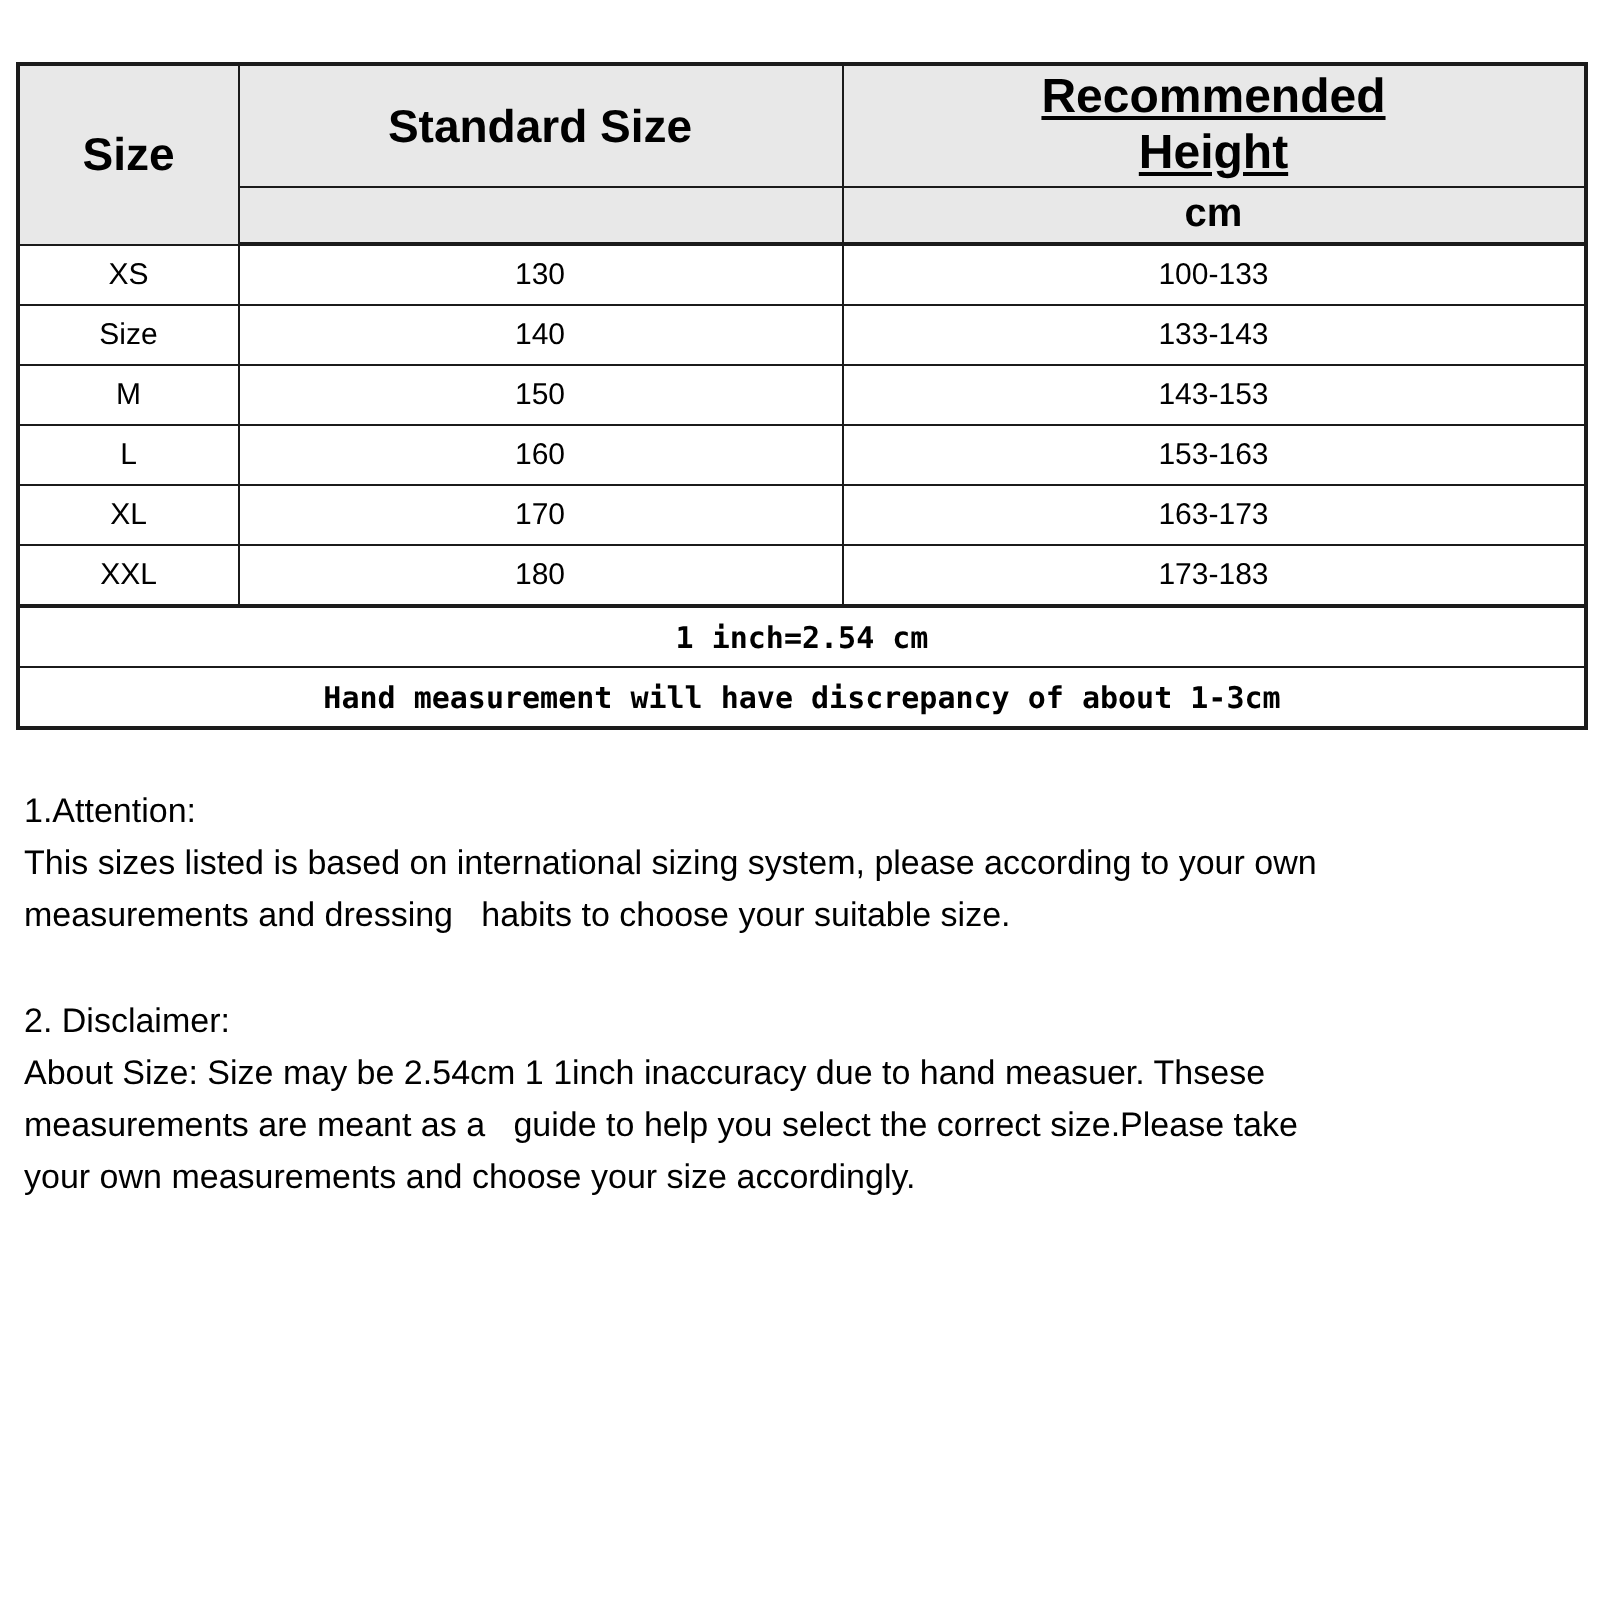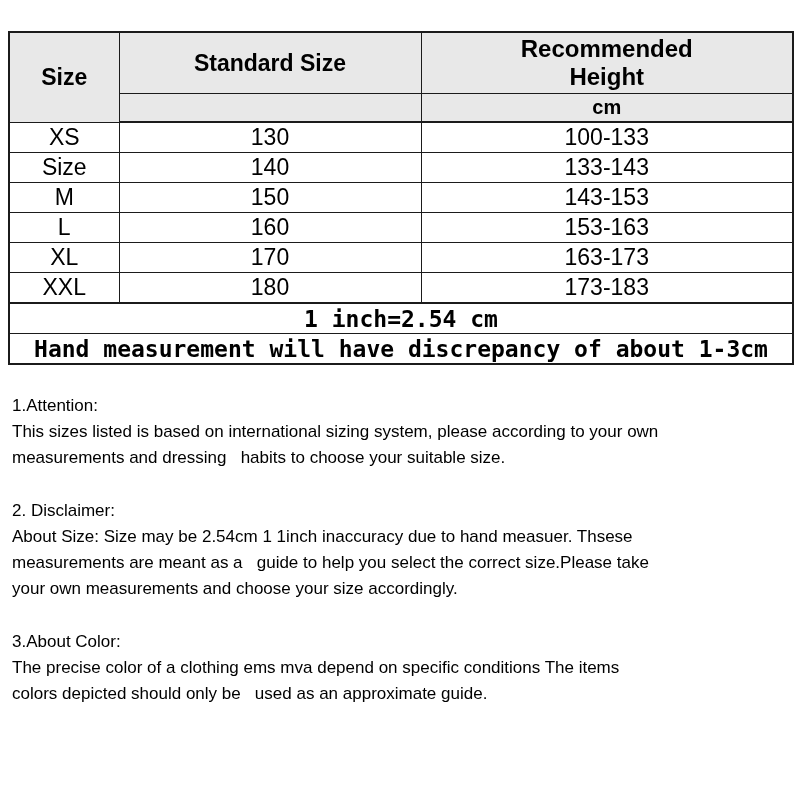--- a/index.html
+++ b/index.html
@@ -25,23 +25,23 @@
   .size-table th, .size-table td {
     border: 1px solid #1b1b1b;
     text-align: center;
     vertical-align: middle;
     padding: 0;
     overflow: hidden;
   }
   .size-table thead th { background: #e8e8e8; font-weight: bold; }
   .h-size { font-size: 23px; }
   .h-std  { font-size: 23px; height: 60px; margin-top: 21px; }
-  .h-rec  { font-size: 24px; white-space: pre-line; line-height: 1.16; }
+  .h-rec  { font-size: 24px; white-space: pre-line; line-height: 1.16; text-decoration: underline; }
   .h-sub  { height: 27px; font-weight: normal; font-size: 20px; border-bottom: 2px solid #1b1b1b !important; }
-  .size-table tbody td { height: 29px; font-size: 23px; background: #ffffff; margin-top: 27px; }
+  .size-table tbody td { height: 29px; font-size: 15px; background: #ffffff; margin-top: 27px; }
   .note {
     font-family: "DejaVu Sans Mono", monospace;
     font-weight: bold;
     font-size: 16px;
   }
   .note1 { height: 22px; border-top: 2px solid #1b1b1b !important; }
   .note2 { height: 28px; }
 
   
   .sections {
@@ -120,20 +120,15 @@
       <div class="sec-heading">1.Attention:</div>
       <div class="sec-body">This sizes listed is based on international sizing system, please according to your own
 measurements and dressing   habits to choose your suitable size.</div>
     </div>
     <div class="section">
       <div class="sec-heading">2. Disclaimer:</div>
       <div class="sec-body">About Size: Size may be 2.54cm 1 1inch inaccuracy due to hand measuer. Thsese
 measurements are meant as a   guide to help you select the correct size.Please take
 your own measurements and choose your size accordingly.</div>
     </div>
-    <div class="section">
-      <div class="sec-heading">3.About Color:</div>
-      <div class="sec-body">The precise color of a clothing ems mva depend on specific conditions The items
-colors depicted should only be   used as an approximate guide.</div>
-    </div>
   </div>
 
 </div>
 
 </body></html>

